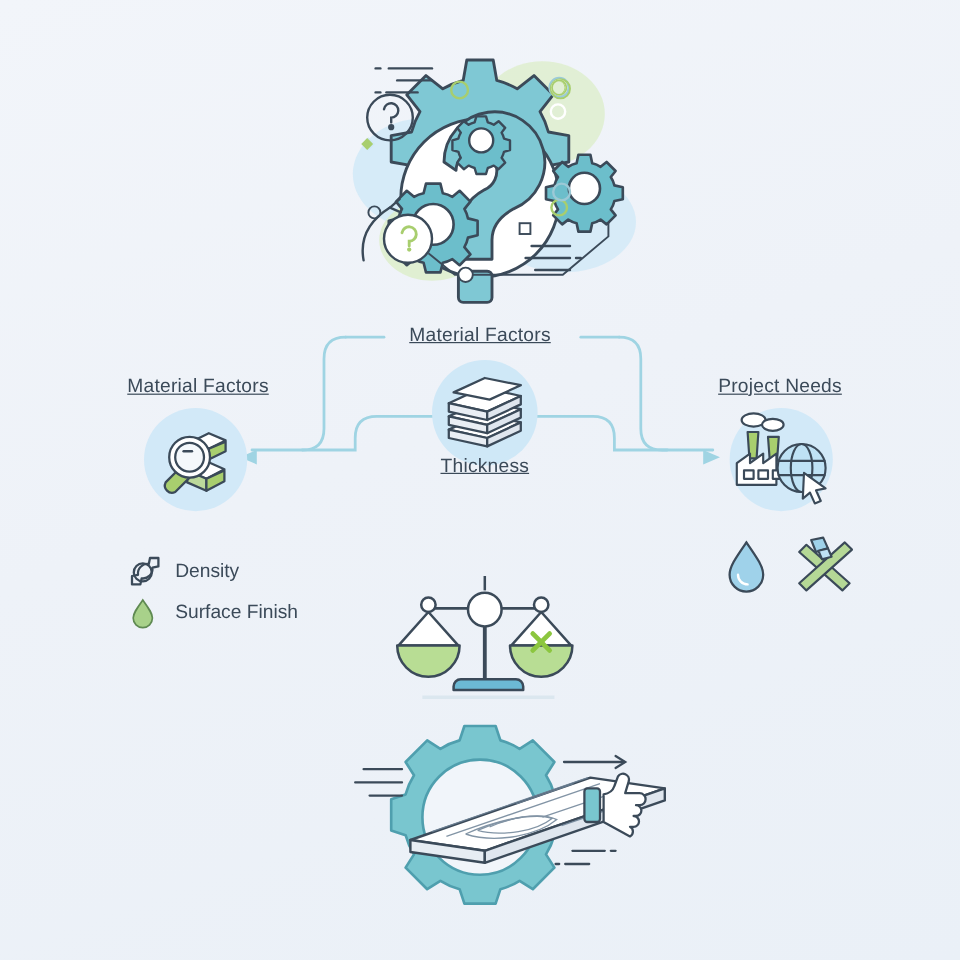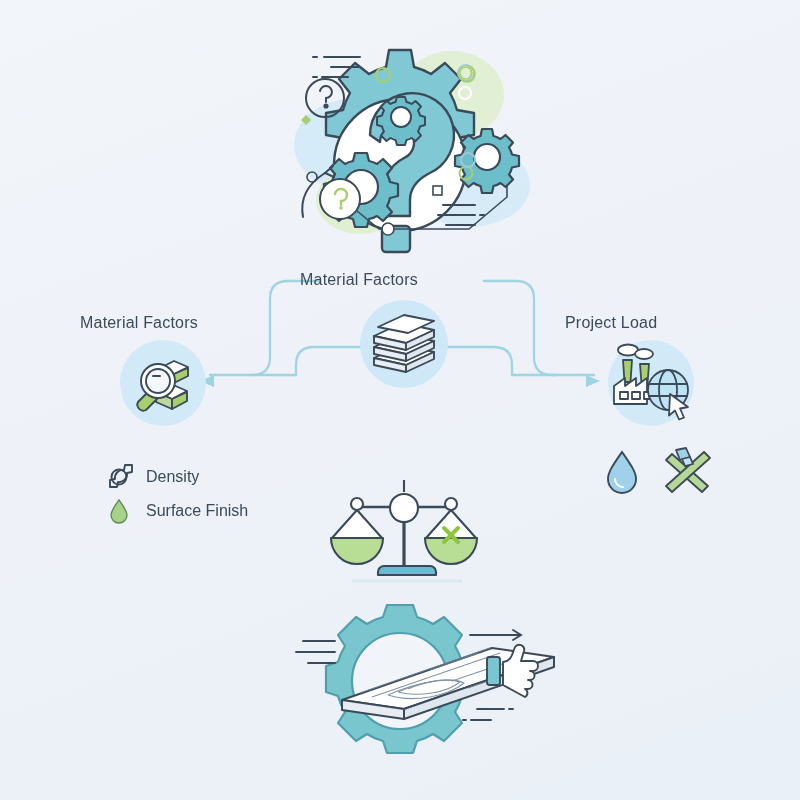--- a/index.html
+++ b/index.html
@@ -18,21 +18,22 @@
     overflow: hidden;
   }
 
   
   .lbl {
     position: absolute;
     color: #3b4a59;
     font-size: 16px;
     letter-spacing: .2px;
     white-space: nowrap;
-    text-align: left;
+    text-align: center;
+    text-decoration: underline;
   }
 
   
   .layer {
     position: absolute;
     left: 0; top: 0;
     width: 800px; height: 800px;
     pointer-events: none;
   }
 
@@ -192,20 +193,21 @@
       <path d="M40 57 v7 l28 -13 v-7 z" fill="#dfe6ee"></path>
       <path d="M8 39 l28 -13 l32 7 l-28 13 z"></path>
       <path d="M8 39 v7 l32 7 v-7 z" fill="#e9eef4"></path>
       <path d="M40 46 v7 l28 -13 v-7 z" fill="#dfe6ee"></path>
       <path d="M8 28 l28 -13 l32 7 l-28 13 z"></path>
       <path d="M8 28 v7 l32 7 v-7 z" fill="#e9eef4"></path>
       <path d="M40 35 v7 l28 -13 v-7 z" fill="#dfe6ee"></path>
       <path d="M12 19 l26 -12 l30 6 l-26 12 z" fill="#ffffff"></path>
     </g>
   </svg>
+  <div class="lbl" style="left:324px; top:380px; width:160px;">Thickness</div>
 
   <div class="lbl" style="left:80px; top:314px; width:170px;">Material Factors</div>
   <div class="node-circle soft" style="left:120px; top:340px; width:86px; height:86px;"></div>
   <svg class="icon-holder" style="left:126px; top:346px; width:76px; height:74px;" viewBox="0 0 76 74">
     <g stroke="#3b4a59" stroke-width="1.9" stroke-linejoin="round">
 
       <path d="M34 22 l14 -7 l14 6 l-14 7 z" fill="#ffffff"></path>
       <path d="M34 22 v9 l14 6 v-9 z" fill="#bcd99b"></path>
       <path d="M48 28 v9 l14 -7 v-8 z" fill="#a8ce6e"></path>
 
@@ -214,21 +216,21 @@
       <path d="M46 53 v10 l15 -8 v-9 z" fill="#a8ce6e"></path>
 
       <path d="M24 44 l-12 12 a6 6 0 0 0 8 8 l12 -12 z" fill="#a8ce6e"></path>
 
       <circle cx="32" cy="35" r="17" fill="#ffffff"></circle>
       <circle cx="32" cy="35" r="12" fill="#f4f8fb"></circle>
     </g>
     <path d="M27 30 h7" stroke="#3b4a59" stroke-width="2" stroke-linecap="round"></path>
   </svg>
 
-  <div class="lbl" style="left:565px; top:314px; width:170px;">Project Load</div>
+  <div class="lbl" style="left:565px; top:314px; width:170px;">Project Needs</div>
   <div class="node-circle soft" style="left:608px; top:340px; width:86px; height:86px;"></div>
   <svg class="icon-holder" style="left:606px; top:338px; width:92px; height:90px;" viewBox="0 0 92 90">
     <g stroke="#3b4a59" stroke-width="1.8" stroke-linejoin="round">
 
       <ellipse cx="22" cy="12" rx="10" ry="5.5" fill="#ffffff"></ellipse>
       <ellipse cx="38" cy="16" rx="9" ry="5" fill="#ffffff"></ellipse>
 
       <path d="M17 22 h9 l-1.5 22 h-6 z" fill="#a8ce6e"></path>
       <path d="M34 26 h9 l-1.5 20 h-6 z" fill="#a8ce6e"></path>
 

